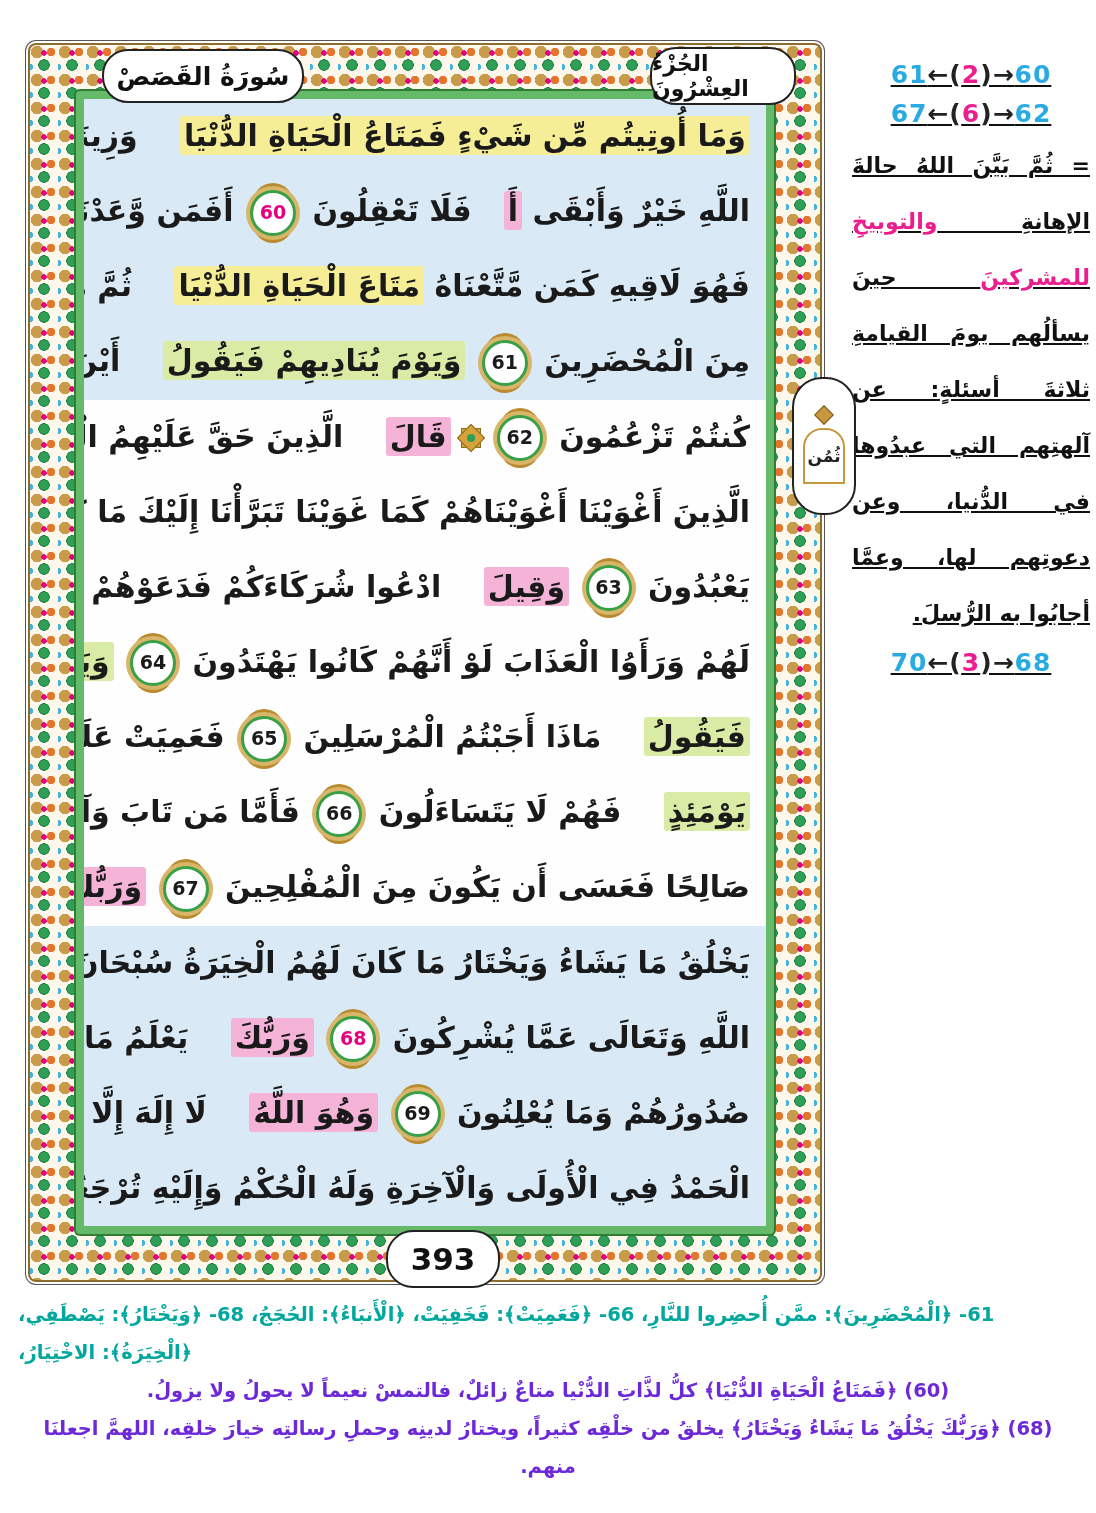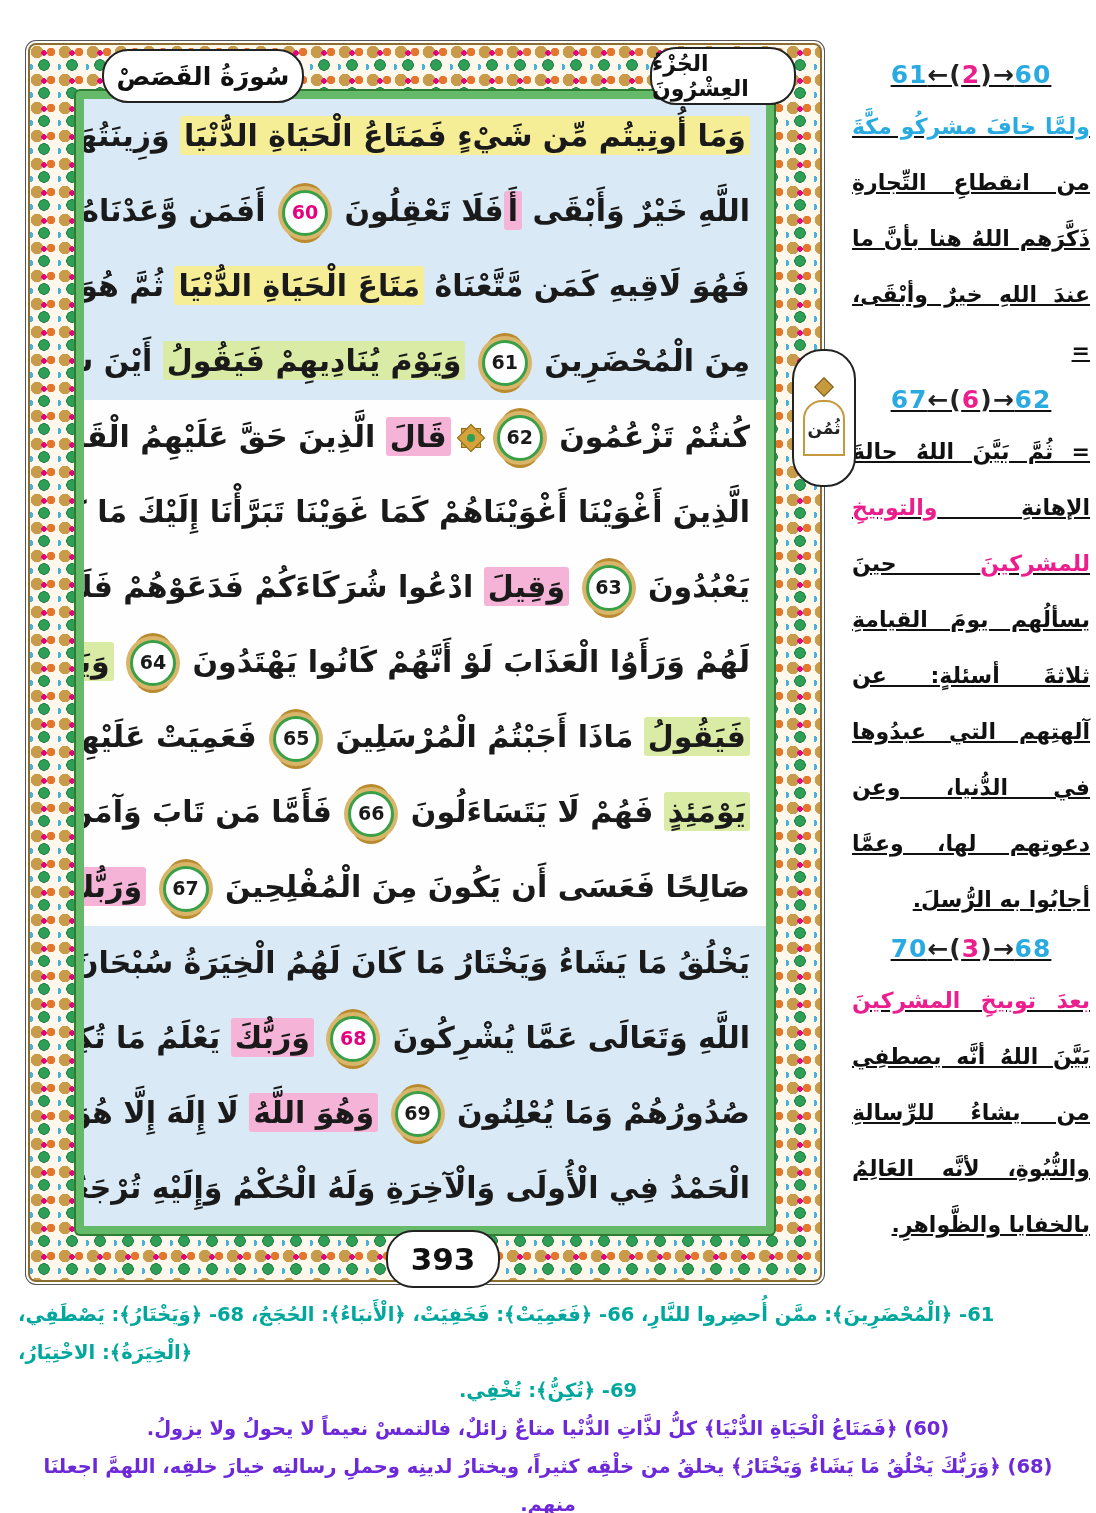--- a/index.html
+++ b/index.html
@@ -20,21 +20,21 @@
     border-radius:6px;}
   .inner{position:absolute;inset:46px;background:#fff;border:8px solid #65ba69;
     box-shadow:0 0 0 2px #2e7d32, inset 0 0 0 2px #2e7d32;border-radius:4px;
     display:flex;flex-direction:column;overflow:hidden;}
 
   
   .qline{flex:1;direction:rtl;padding:0 16px;font-size:30px;font-weight:700;color:#1a1a1a;
          line-height:74px;white-space:nowrap;text-align:justify;text-align-last:justify;overflow:visible;}
   .qline.blue{background:#d9eaf6;}
   .qline.white{background:#fefefe;}
-  .hl{padding:2px 4px;border-radius:3px;}
+  .hl{padding:2px 4px;border-radius:3px;margin-left:32px;}
   .hl.yellow{background:#f6ee97;}
   .hl.pink{background:#f5b3d7;}
   .hl.green{background:#d9eba4;}
 
   .ayah{display:inline-block;width:40px;height:40px;line-height:38px;text-align:center;
     background:#fff;border:3px solid #3aa048;border-radius:50%;
     box-shadow:0 0 0 4px #d9b56a, 0 -10px 0 -3px #b98a2e, 0 10px 0 -3px #b98a2e;
     font-size:19px;font-weight:bold;color:#1a1a1a;vertical-align:middle;margin:0 6px;text-align-last:center;}
   .ayah.m{color:#e5007f;}
 
@@ -42,21 +42,21 @@
   .rub::before,.rub::after{content:"";position:absolute;inset:0;background:#d8a23a;border:1px solid #8a6d1f;}
   .rub::after{transform:rotate(45deg);}
   .rub i{position:absolute;inset:6px;background:#2f9e56;border-radius:50%;z-index:1;}
 
   
   .cartouche{position:absolute;background:#fff;border:2px solid #222;border-radius:26px;
     display:flex;align-items:center;justify-content:center;font-weight:bold;color:#111;z-index:3;}
   .surah{left:72px;top:4px;width:198px;height:50px;font-size:25px;}
   .juz{left:620px;top:2px;width:142px;height:54px;font-size:22px;}
   .pagenum{left:356px;bottom:-8px;width:110px;height:54px;font-size:31px;border-radius:27px;}
-  .thumn{position:absolute;right:-36px;top:304px;width:60px;height:134px;background:#fff;
+  .thumn{position:absolute;right:-36px;top:332px;width:60px;height:134px;background:#fff;
     border:2px solid #222;border-radius:30px;display:flex;flex-direction:column;
     align-items:center;justify-content:center;z-index:3;}
   .thumn .gem{width:12px;height:12px;background:#c6993f;border:1px solid #7a5c1f;transform:rotate(45deg);margin-bottom:6px;}
   .thumn .arch{width:38px;height:52px;border:2px solid #c6993f;border-radius:19px 19px 0 0;
     display:flex;align-items:center;justify-content:center;font-size:17px;font-weight:bold;color:#222;}
 
   
   .sidebar{position:absolute;left:852px;top:56px;width:238px;direction:rtl;color:#111;text-decoration:underline;}
   .range{direction:ltr;text-align:center;font-size:25px;font-weight:bold;letter-spacing:1px;margin:4px 0 10px;}
   .range .cy{color:#29abe2;}
@@ -112,27 +112,24 @@
         <div class="qline blue"><span class="qt">الْحَمْدُ فِي الْأُولَى وَالْآخِرَةِ وَلَهُ الْحُكْمُ وَإِلَيْهِ تُرْجَعُونَ </span></div>
       </div>
 
     <div class="cartouche pagenum">
       <span>393</span>
     </div>
   </div>
 
   <div class="sidebar" id="sidebar">
       <div class="range"><span class="cy">61</span><span class="ar">←(</span><span class="mg">2</span><span class="ar">)→</span><span class="cy">60</span></div>
-      <div class="note"><span class="c-cyan">ولمَّا خافَ مشركُو مكَّةَ </span><span>من انقطاعِ التِّجارةِ ذَكَّرَهم اللهُ هنا بأنَّ ما عندَ اللهِ خيرٌ وأبْقَى، =</span></div>
       <div class="range"><span class="cy">67</span><span class="ar">←(</span><span class="mg">6</span><span class="ar">)→</span><span class="cy">62</span></div>
       <div class="note"><span>= ثُمَّ بَيَّنَ اللهُ حالةَ الإهانةِ </span><span class="c-magenta">والتوبيخِ للمشركينَ</span><span> حينَ يسألُهم يومَ القيامةِ ثلاثةَ أسئلةٍ: عن آلهتِهم التي عبدُوها في الدُّنيا، وعن دعوتِهم لها، وعمَّا أجابُوا به الرُّسلَ.</span></div>
       <div class="range"><span class="cy">70</span><span class="ar">←(</span><span class="mg">3</span><span class="ar">)→</span><span class="cy">68</span></div>
-      <div class="note"><span class="c-magenta">بعدَ توبيخِ المشركينَ</span><span> بَيَّنَ اللهُ أنَّه يصطفِي من يشاءُ للرِّسالةِ والنُّبُوةِ، لأنَّه العَالِمُ بالخفايا والظَّواهرِ.</span></div>
     </div>
 
   <div class="footnotes" id="footnotes">
       <div class="fn teal right">61- ﴿الْمُحْضَرِينَ﴾: ممَّن أُحضِروا للنَّارِ، 66- ﴿فَعَمِيَتْ﴾: فَخَفِيَتْ، ﴿الْأَنبَاءُ﴾: الحُجَجُ، 68- ﴿وَيَخْتَارُ﴾: يَصْطَفِي، ﴿الْخِيَرَةُ﴾: الاخْتِيَارُ،</div>
-      <div class="fn teal center">69- ﴿تُكِنُّ﴾: تُخْفِي.</div>
       <div class="fn magenta center">(60) ﴿فَمَتَاعُ الْحَيَاةِ الدُّنْيَا﴾ كلُّ لذَّاتِ الدُّنْيا متاعٌ زائلٌ، فالتمسْ نعيماً لا يحولُ ولا يزولُ.</div>
       <div class="fn magenta center">(68) ﴿وَرَبُّكَ يَخْلُقُ مَا يَشَاءُ وَيَخْتَارُ﴾ يخلقُ من خلْقِه كثيراً، ويختارُ لدينِه وحملِ رسالتِه خيارَ خلقِه، اللهمَّ اجعلنَا منهم.</div>
     </div>
 
 </div>
 
 </body></html>

